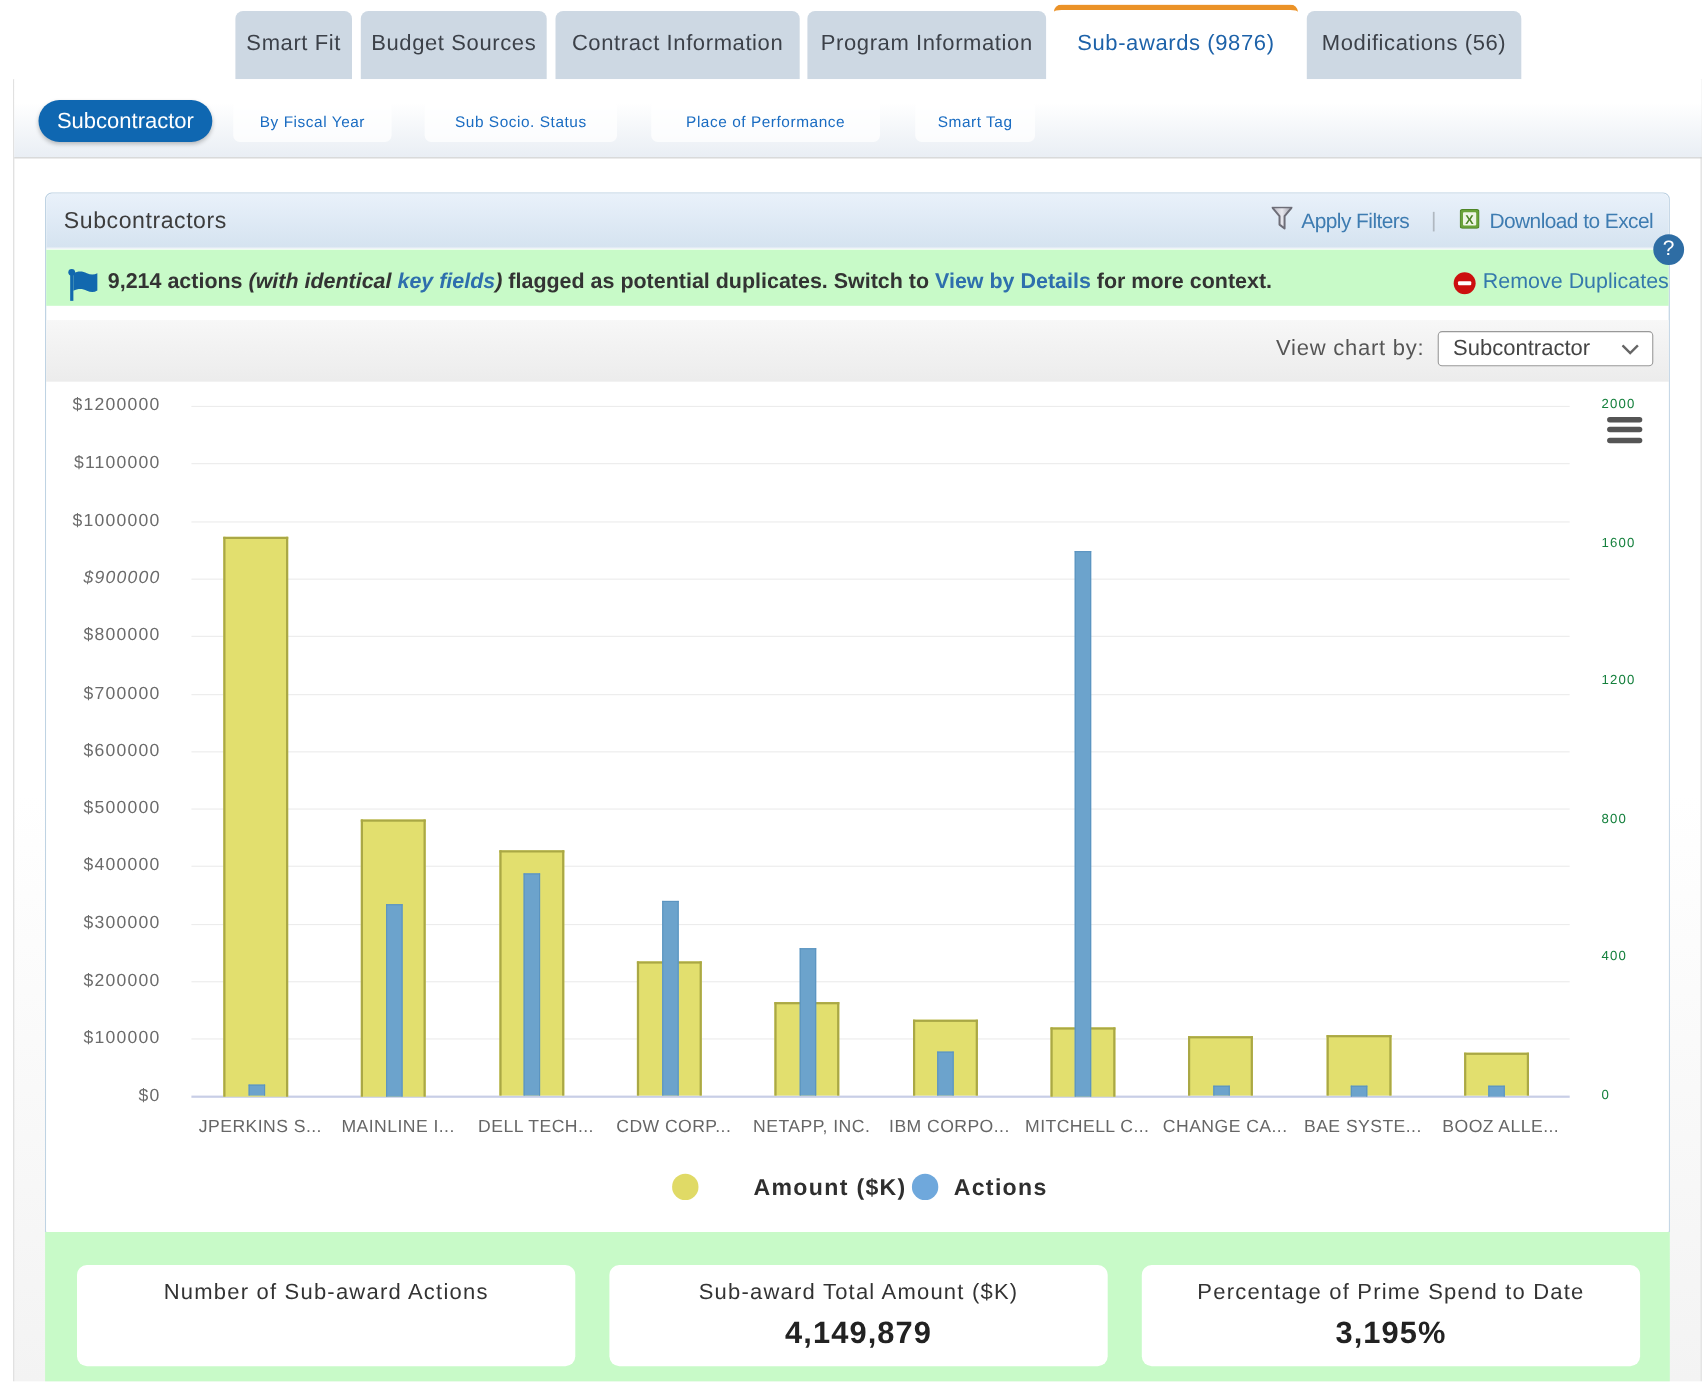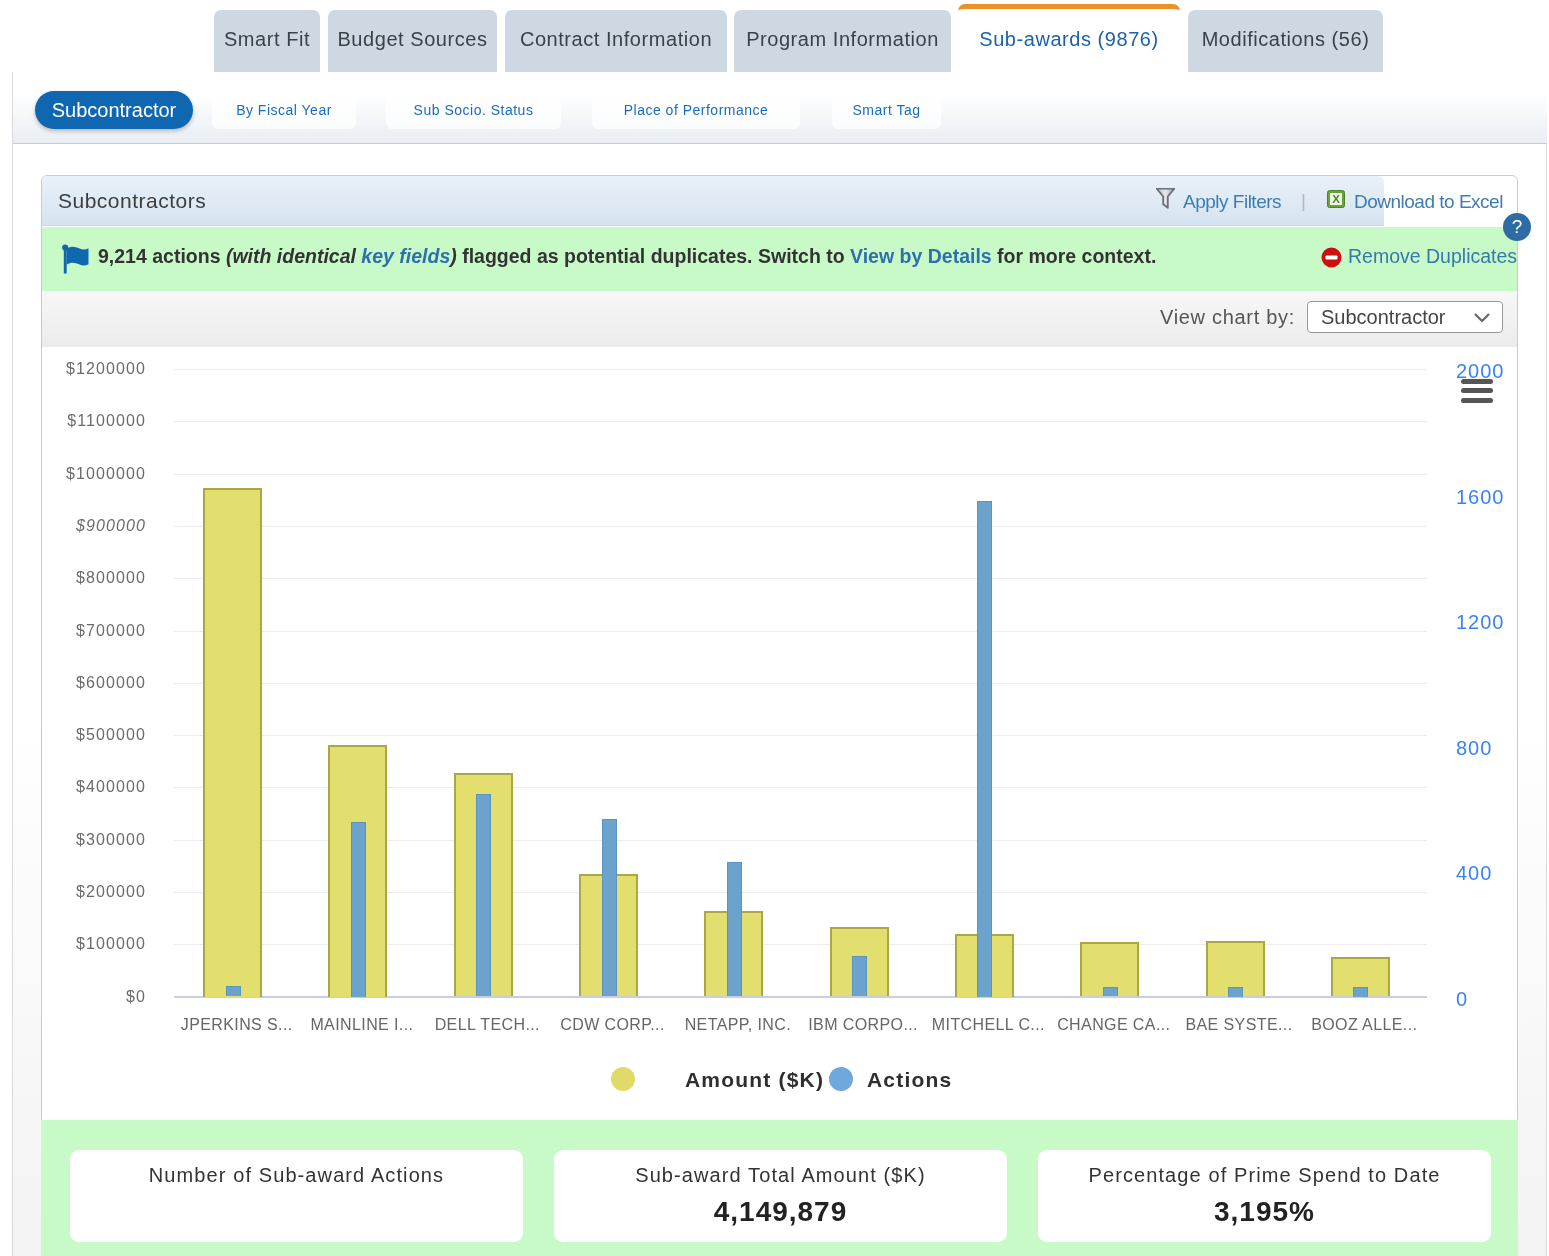--- a/index.html
+++ b/index.html
@@ -14,41 +14,41 @@
 
 #container { position:absolute; left:12px; top:72px; width:1535px; height:1184px; background:linear-gradient(180deg, #ffffff 55%, #f3f3f3 100%); border-left:1px solid #dadada; border-right:1px solid #dadada; }
 
 
 #subnav { position:absolute; left:0; top:0; width:1534px; height:72px; background:linear-gradient(#ffffff 30%, #e9eef4 100%); border-bottom:1px solid #cccccc; }
 .pill-active { position:absolute; left:22px; top:19px; width:158px; height:38px; background:#0f67b1; border-radius:19px; color:#fff; font-size:20px; text-align:center; line-height:38px; box-shadow:0 2px 4px rgba(0,0,0,0.25); }
 .sublink { position:absolute; top:19px; height:38px; background:rgba(255,255,255,0.75); border-radius:6px; color:#1a6cc2; font-size:14px; letter-spacing:0.5px; text-align:center; line-height:38px; }
 
 
 #panel { position:absolute; left:28px; top:103px; width:1477px; height:945px; border:1px solid #b9cfe1; border-radius:6px 6px 0 0; background:#fff; }
-#phead { position:absolute; left:0; top:0; width:1342px; height:50px; background:linear-gradient(#e9f1fa, #d5e3f0); border-radius:6px 6px 0 0; border-bottom:1px solid #c9d9e8; }
+#phead { position:absolute; left:0; top:0; width:1475px; height:50px; background:linear-gradient(#e9f1fa, #d5e3f0); border-radius:6px 6px 0 0; border-bottom:1px solid #c9d9e8; }
 #ptitle { position:absolute; left:16px; top:13px; font-size:21px; letter-spacing:0.5px; color:#3d3d3d; }
 .hlink { position:absolute; top:15px; font-size:19px; letter-spacing:-0.5px; color:#3e7cb1; white-space:nowrap; }
 
 
-#greenmsg { position:absolute; left:0; top:51px; width:1475px; height:64px; background:#c8fac8; }
+#greenmsg { position:absolute; left:0; top:51px; width:1475px; height:51px; background:#c8fac8; }
 #msgtext { position:absolute; left:56px; top:18px; font-size:19.5px; font-weight:bold; color:#333; }
 #msgtext .blue { color:#2e6fad; }
 #removedup { position:absolute; left:1306px; top:18px; font-size:19.5px; color:#3579ac; white-space:nowrap; }
 
 
 #toolbar { position:absolute; left:0; top:115px; width:1475px; height:60px; background:linear-gradient(#f7f7f7, #ebebeb); }
 #viewby { position:absolute; right:222px; top:15px; font-size:20px; letter-spacing:0.7px; color:#555; }
 #selbox { position:absolute; right:14px; top:10px; width:196px; height:32px; background:#fff; border:1px solid #999; border-radius:4px; font-size:20px; color:#444; line-height:30px; padding-left:13px; }
 
 
 #chart { position:absolute; left:0; top:171px; width:1475px; height:773px; background:#fff; }
 .grid { position:absolute; height:1px; background:#ececec; }
 #xaxis { position:absolute; background:#c8cee6; }
 .ylab { position:absolute; width:90px; text-align:right; font-size:16px; color:#6b6b6b; letter-spacing:1.1px; }
-.y2lab { position:absolute; text-align:left; font-size:20px; color:#3b82f6; letter-spacing:1.0px; }
+.y2lab { position:absolute; text-align:left; font-size:12px; color:#15803d; letter-spacing:1.0px; }
 .xlab { position:absolute; width:125px; text-align:center; font-size:16px; color:#666; letter-spacing:0.4px; white-space:nowrap; }
 .ybar { position:absolute; background:#e2df6e; border:2px solid #aaa845; border-bottom:none; }
 .bbar { position:absolute; background:#6ca3cc; border:1px solid #5b94c0; border-bottom:none; }
 .hbar { position:absolute; width:32px; height:5px; border-radius:2.5px; background:#555; }
 .legdot { position:absolute; width:24px; height:24px; border-radius:50%; }
 .legtxt { position:absolute; font-size:21px; font-weight:bold; letter-spacing:1.2px; color:#2f2f2f; }
 
 
 #helpc { position:absolute; left:1490px; top:141px; width:28px; height:28px; border-radius:50%; background:#2e6da4; color:#fff; font-size:19px; text-align:center; line-height:28px; z-index:9; }
 

